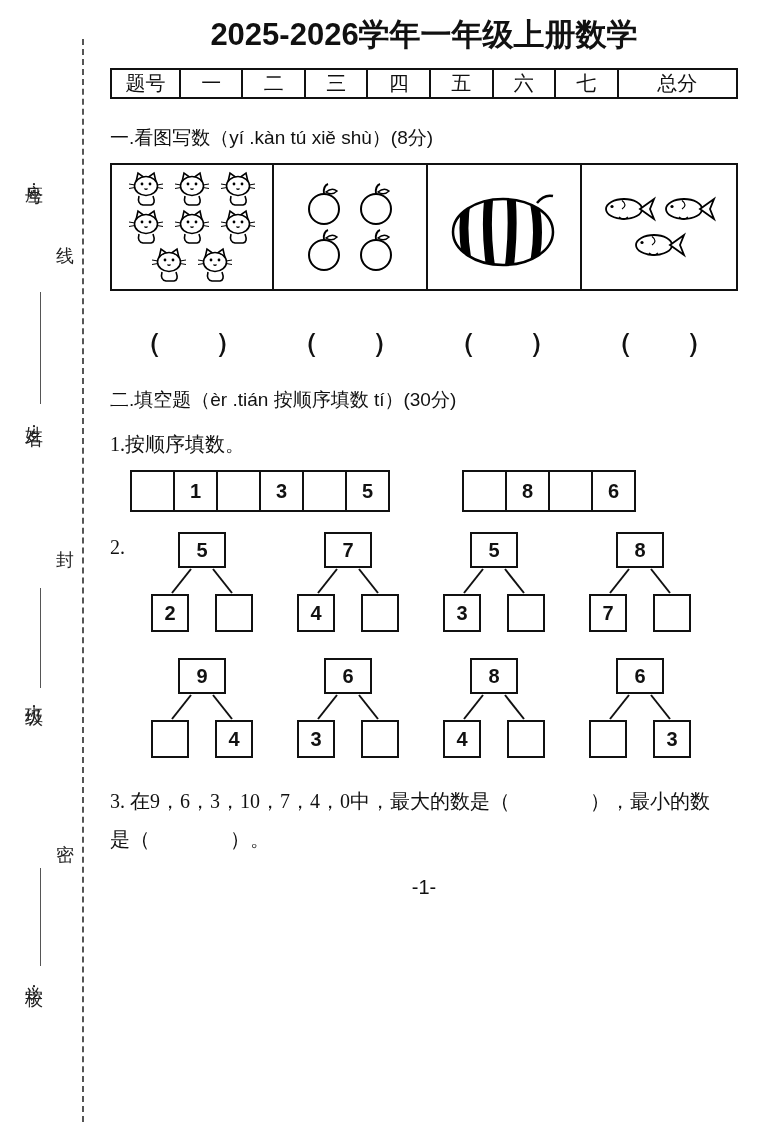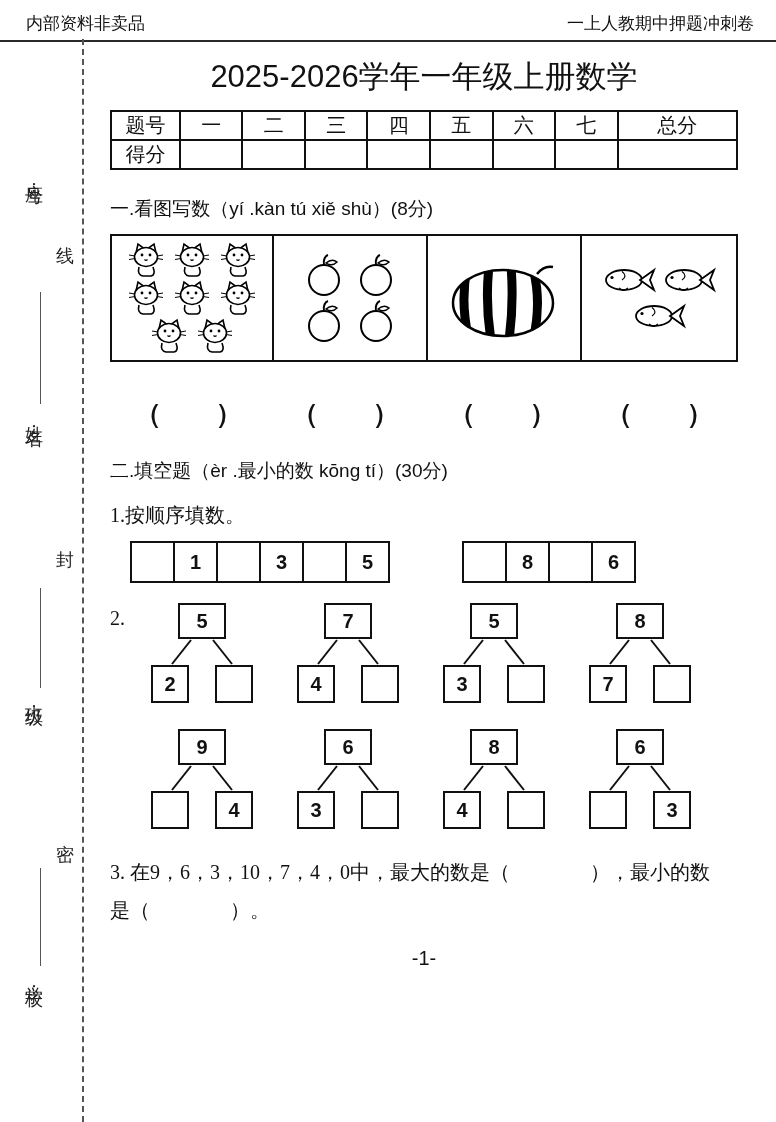--- a/index.html
+++ b/index.html
@@ -34,21 +34,21 @@
     position:absolute; left:56px; font-size:18px; color:#222;
   }
   .fill-line-v {
     position:absolute; left:40px; width:0; border-left:1.5px solid #555;
   }
 
   
   .content { margin-left:110px; margin-right:38px; }
 
   .title-line1, .title-line2 {
-    text-align:center; font-weight:normal;
+    text-align:center; font-weight:bold;
     font-family:"Liberation Sans", sans-serif;
   }
   .title-line1 { margin-top:14px; font-size:31px; }
   .title-line2 { margin-top:4px;  font-size:31px; }
 
   .meta-row {
     display:flex; justify-content:space-between;
     margin-top:18px; font-size:21px;
     font-family:"Liberation Sans", sans-serif;
   }
@@ -120,24 +120,20 @@
   .page-num {
     text-align:center; margin-top:18px; font-size:20px;
     font-family:"Liberation Sans", sans-serif;
   }
 </style>
 </head>
 <body>
 
 <div class="page">
 
-  <div class="top-header">
-    <span>内部资料非卖品</span>
-    <span>一上人教期中押题冲刺卷</span>
-  </div>
 
   <div class="seal-dashed"></div>
   <span class="v-label" style="top:170px;">座号:</span>
   <span class="seal-char" style="top:244px;">线</span>
   <div class="fill-line-v" style="top:292px; height:112px;"></div>
   <span class="v-label" style="top:412px;">姓名:</span>
   <span class="seal-char" style="top:548px;">封</span>
   <div class="fill-line-v" style="top:588px; height:100px;"></div>
   <span class="v-label" style="top:692px;">班级:</span>
   <span class="seal-char" style="top:843px;">密</span>
@@ -154,31 +150,20 @@
           <tr>
         <td>题号</td>
         <td>一</td>
         <td>二</td>
         <td>三</td>
         <td>四</td>
         <td>五</td>
         <td>六</td>
         <td>七</td>
         <td>总分</td>
-      </tr>
-      <tr>
-        <td>得分</td>
-        <td></td>
-        <td></td>
-        <td></td>
-        <td></td>
-        <td></td>
-        <td></td>
-        <td></td>
-        <td></td>
       </tr>
     </tbody>
       </table>
 
     <div class="sec-heading">一.看图写数（yí .kàn tú xiě shù）(8分)</div>
 
     <div class="pic-box">
       <div class="pic-cell">
         <svg width="40" height="36" viewBox="0 0 40 36">
           <polygon points="10,11 12,2 19,7" fill="#fff" stroke="#000" stroke-width="1.6"></polygon>
@@ -349,21 +334,21 @@
         </div>
     </div>
 
     <div class="paren-row">
       <span>（　　）</span>
       <span>（　　）</span>
       <span>（　　）</span>
       <span>（　　）</span>
     </div>
 
-    <div class="sec-heading">二.填空题（èr .最小的数 kōng tí）(30分)</div>
+    <div class="sec-heading">二.填空题（èr .tián 按顺序填数 tí）(30分)</div>
 
     <div class="q1-label">1.按顺序填数。</div>
 
     <div class="seq-row">
       <div class="seq-strip">
         <div class="seq-box"></div>
         <div class="seq-box">1</div>
         <div class="seq-box"></div>
         <div class="seq-box">3</div>
         <div class="seq-box"></div>

